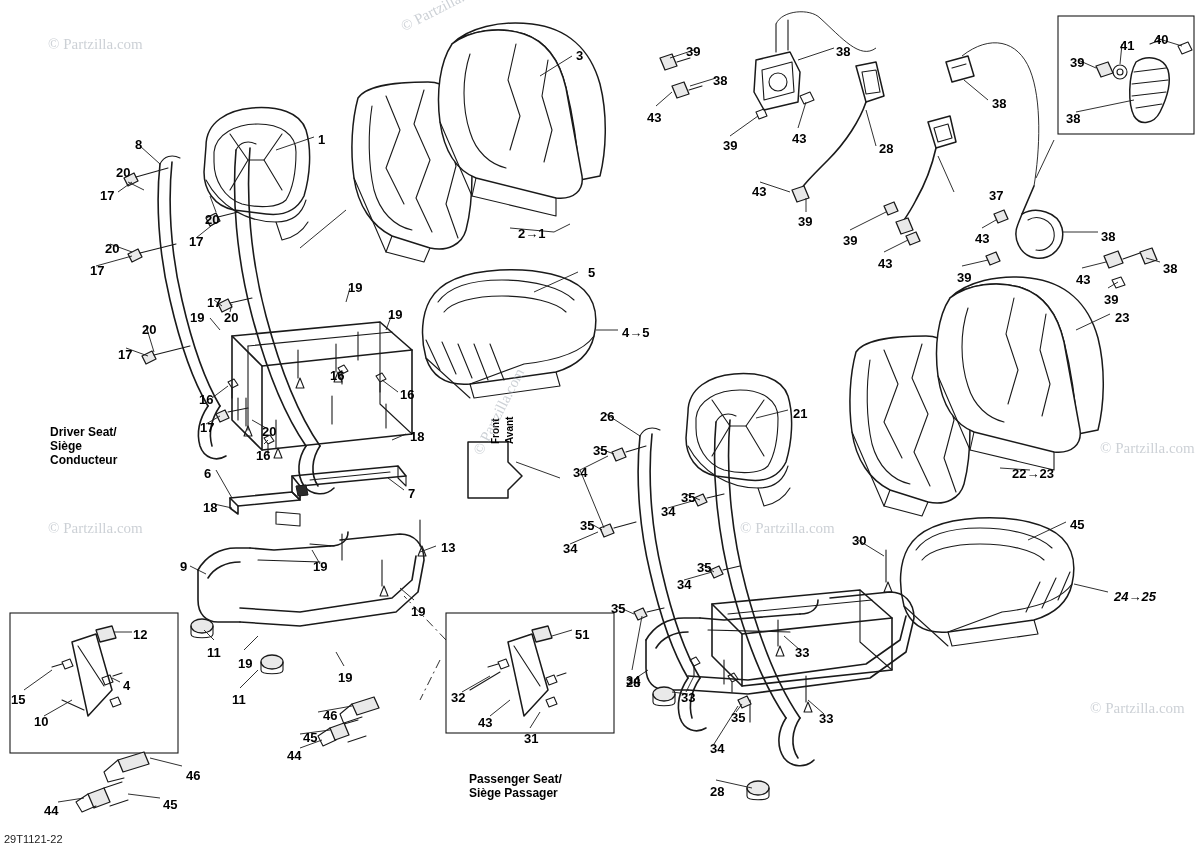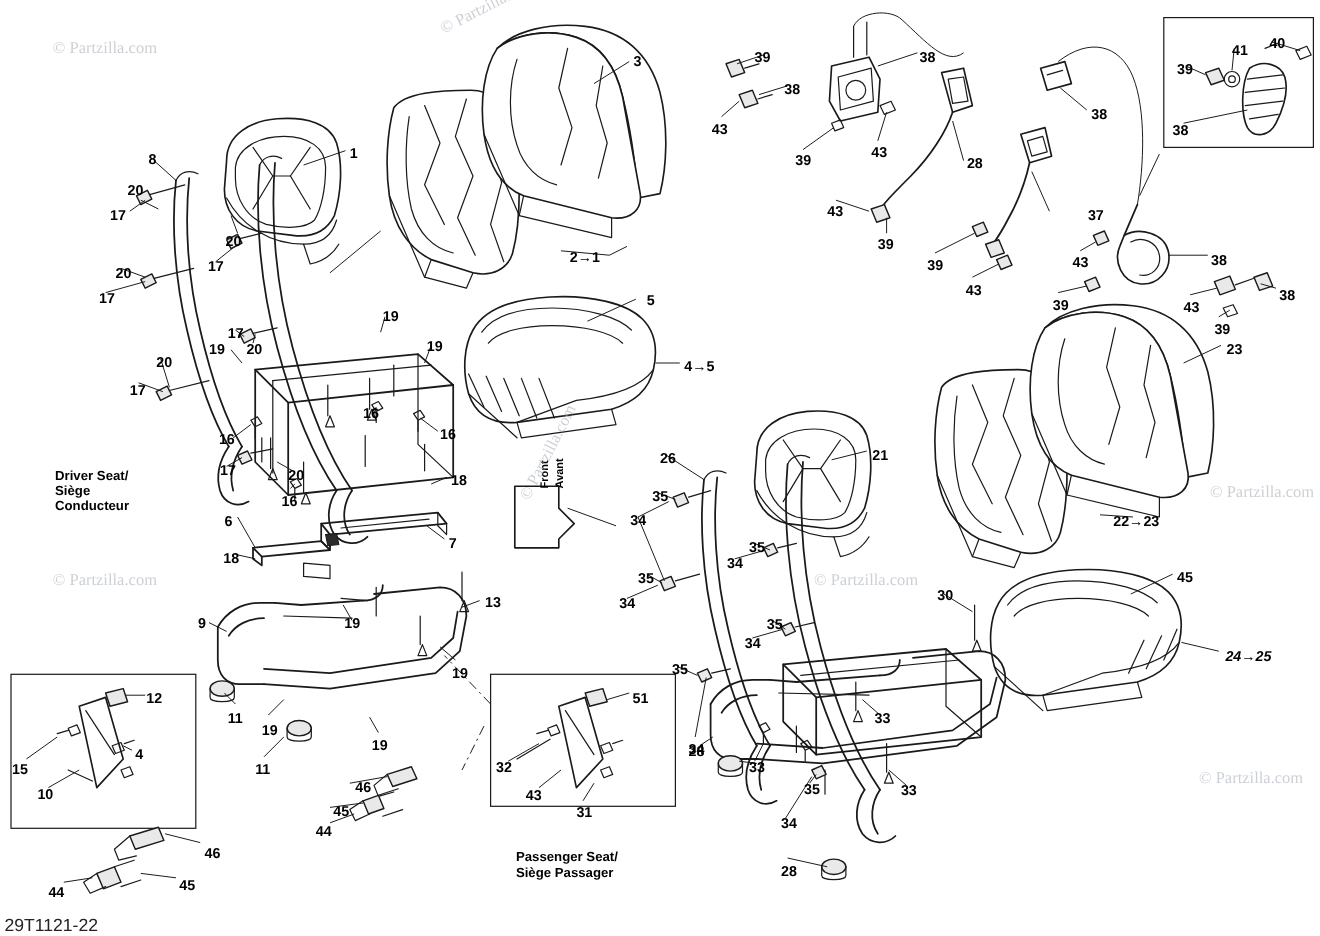--- a/index.html
+++ b/index.html
@@ -5,21 +5,21 @@
   html,body{margin:0;padding:0;background:#ffffff;}
   body{width:1200px;height:851px;position:relative;overflow:hidden;
        font-family:"Liberation Sans",sans-serif;color:#000;}
   #sheet{position:absolute;left:0;top:0;width:1200px;height:851px;}
   svg.art{position:absolute;left:0;top:0;width:1200px;height:851px;pointer-events:none;}
   .lbl{position:absolute;font-size:13px;font-weight:700;color:#000;white-space:nowrap;
        letter-spacing:0px;}
   .grp{position:absolute;font-size:12px;font-weight:700;line-height:1.18;white-space:pre;}
   .wm{position:absolute;font-size:15px;color:#9aa3ad;opacity:.5;white-space:nowrap;
       font-family:"Liberation Serif",serif;}
-  .footer{position:absolute;left:4px;top:833px;font-size:16px;color:#222;}
+  .footer{position:absolute;left:4px;top:833px;font-size:11px;color:#222;}
   .frontbox{position:absolute;width:52px;height:44px;}
   .frontbox .txt{position:absolute;left:7px;top:6px;font-size:10px;font-weight:700;
                  line-height:1.15;transform:rotate(-90deg);transform-origin:left top;}
 </style>
 </head>
 <body>
 
 <div id="sheet">
 
   <svg class="art" viewBox="0 0 1200 851">

